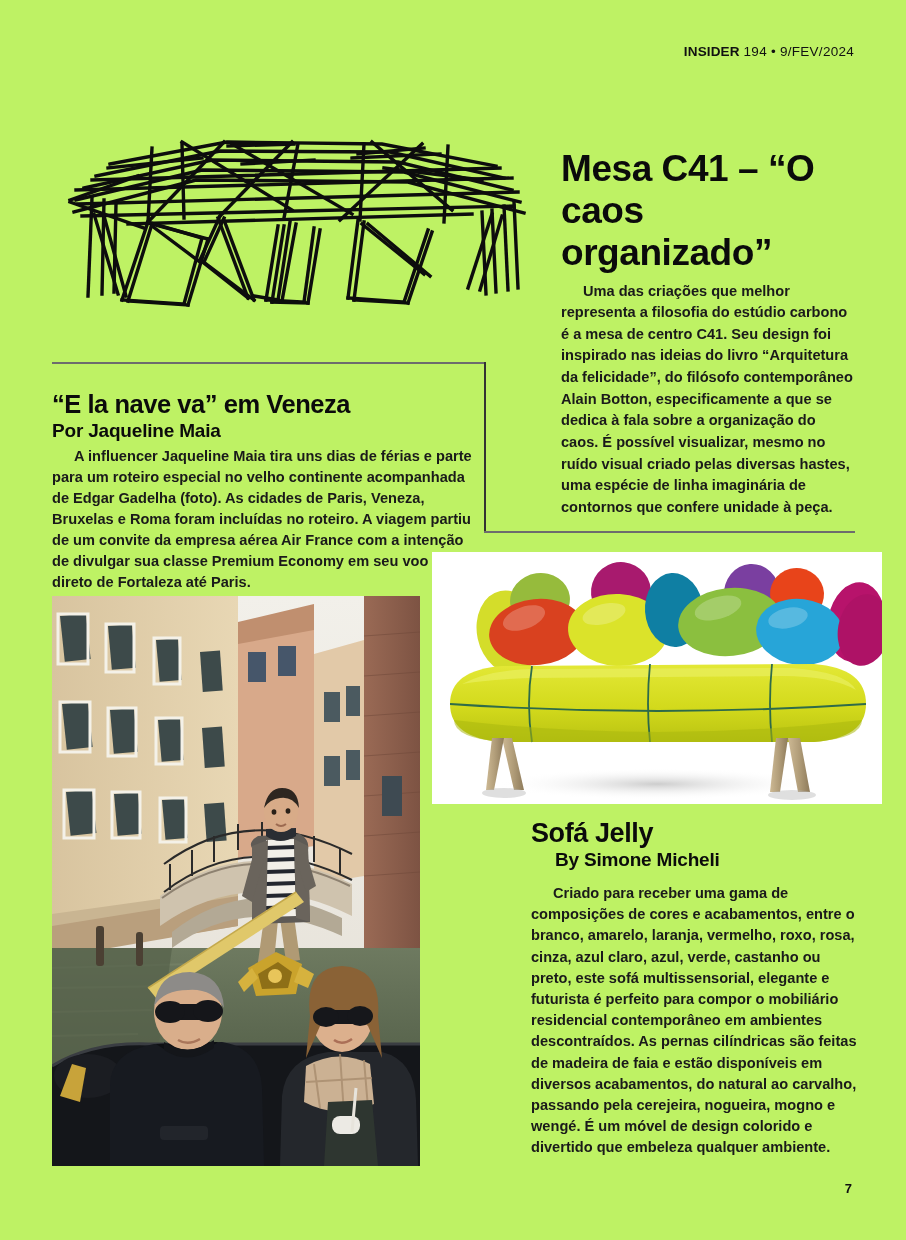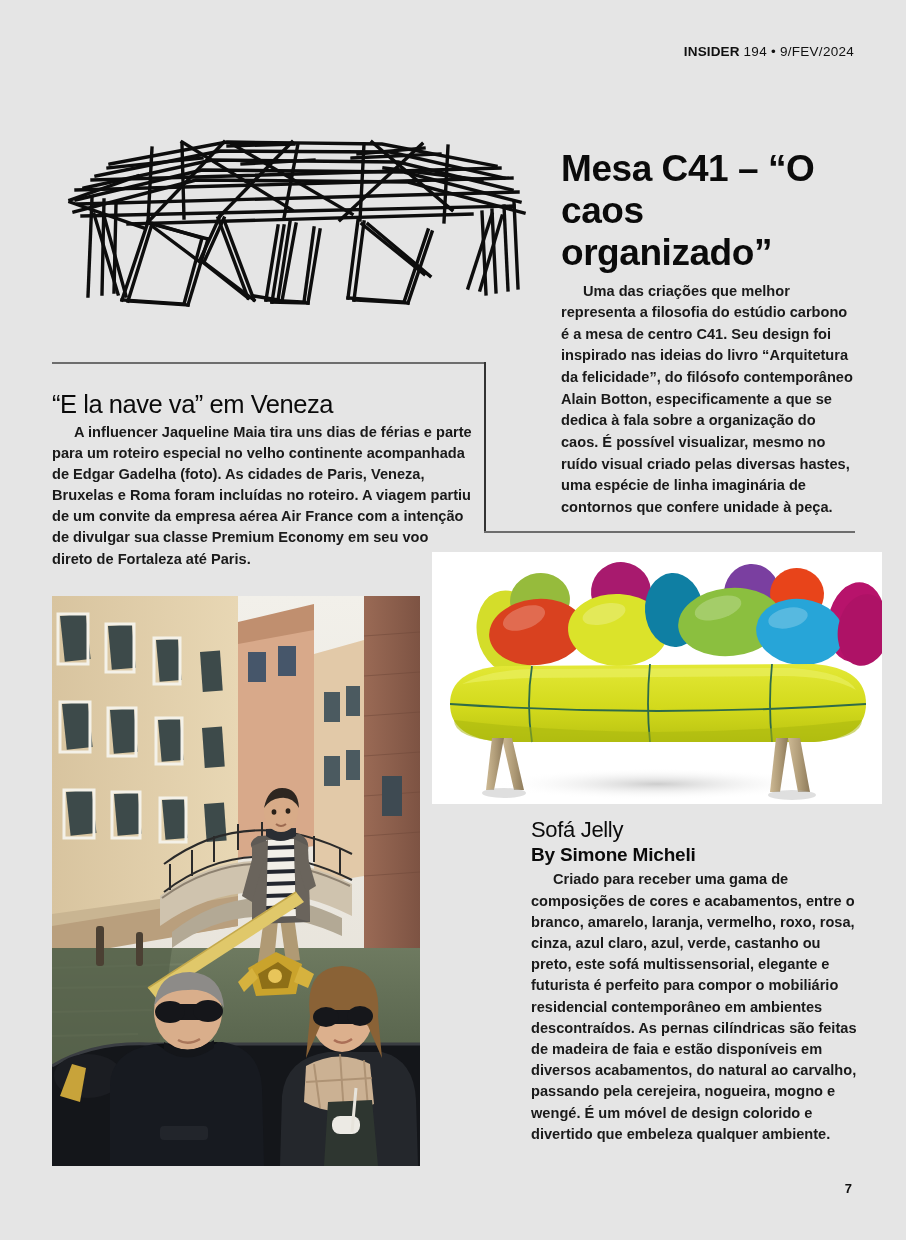--- a/index.html
+++ b/index.html
@@ -15,21 +15,21 @@
     color: #111111;
     position: relative;
     overflow: hidden;
   }
 
   .page {
     position: absolute;
     inset: 0;
     width: 906px;
     height: 1240px;
-    background: #e5e5e5;
+    background: #bef264;
   }
 
   
   .masthead {
     position: absolute;
     top: 44px;
     right: 52px;
     font-size: 13.5px;
     letter-spacing: 0.02em;
     white-space: nowrap;
@@ -101,21 +101,21 @@
 
   
   .col-left-article {
     position: absolute;
     left: 52px;
     top: 390px;
     width: 420px;
   }
   .headline-md {
     font-size: 25.5px;
-    font-weight: normal;
+    font-weight: bold;
     line-height: 1.1;
     letter-spacing: -0.018em;
     color: #0b0b0b;
   }
   .byline {
     font-size: 19px;
     font-weight: bold;
     line-height: 1.15;
     letter-spacing: -0.01em;
     margin-top: 2px;
@@ -152,38 +152,39 @@
   .photo-sofa svg { display: block; width: 100%; height: 100%; }
 
   
   .col-right-bottom {
     position: absolute;
     left: 531px;
     top: 818px;
     width: 326px;
   }
   .headline-sm {
-    font-size: 22px;
-    font-weight: normal;
+    font-size: 27px;
+    font-weight: bold;
     line-height: 1.12;
     letter-spacing: -0.015em;
     color: #0b0b0b;
   }
   .byline-sm {
     font-size: 19px;
     font-weight: bold;
     line-height: 1.15;
     letter-spacing: -0.01em;
     margin-top: 1px;
     color: #0b0b0b;
+    margin-left: 24px;
   }
   .col-right-bottom .body-text {
     font-size: 14.6px;
     line-height: 1.452;
-    margin-top: 4px;
+    margin-top: 12px;
   }
 
   
   .folio {
     position: absolute;
     right: 54px;
     bottom: 44px;
     font-size: 13px;
     font-weight: bold;
     color: #111;
@@ -294,20 +295,21 @@
   <div class="rule-v-mid"></div>
   <div class="rule-h-right"></div>
 
   <div class="col-right-top">
     <h2 class="headline-lg">Mesa C41 – “O caos organizado”</h2>
     <p class="body-text indent">Uma das criações que melhor representa a filosofia do estúdio carbono é a mesa de centro C41. Seu design foi inspirado nas ideias do livro “Arquitetura da felicidade”, do filósofo contemporâneo Alain Botton, especificamente a que se dedica à fala sobre a organização do caos. É possível visualizar, mesmo no ruído visual criado pelas diversas hastes, uma espécie de linha imaginária de contornos que confere unidade à peça.</p>
   </div>
 
   <div class="col-left-article">
     <h2 class="headline-md">“E la nave va” em Veneza</h2>
+    <div class="byline">Por Jaqueline Maia</div>
     <p class="body-text indent">A influencer Jaqueline Maia tira uns dias de férias e parte para um roteiro especial no velho continente acompanhada de Edgar Gadelha (foto). As cidades de Paris, Veneza, Bruxelas e Roma foram incluídas no roteiro. A viagem partiu de um convite da empresa aérea Air France com a intenção de divulgar sua classe Premium Economy em seu voo direto de Fortaleza até Paris.</p>
   </div>
 
   <div class="photo-venice">
     <svg viewBox="0 0 368 570" xmlns="http://www.w3.org/2000/svg" aria-hidden="true">
       <defs>
         <linearGradient id="skyG" x1="0" y1="0" x2="0" y2="1">
           <stop offset="0%" stop-color="#f2f0ea"></stop>
           <stop offset="100%" stop-color="#e3ded4"></stop>
         </linearGradient>

